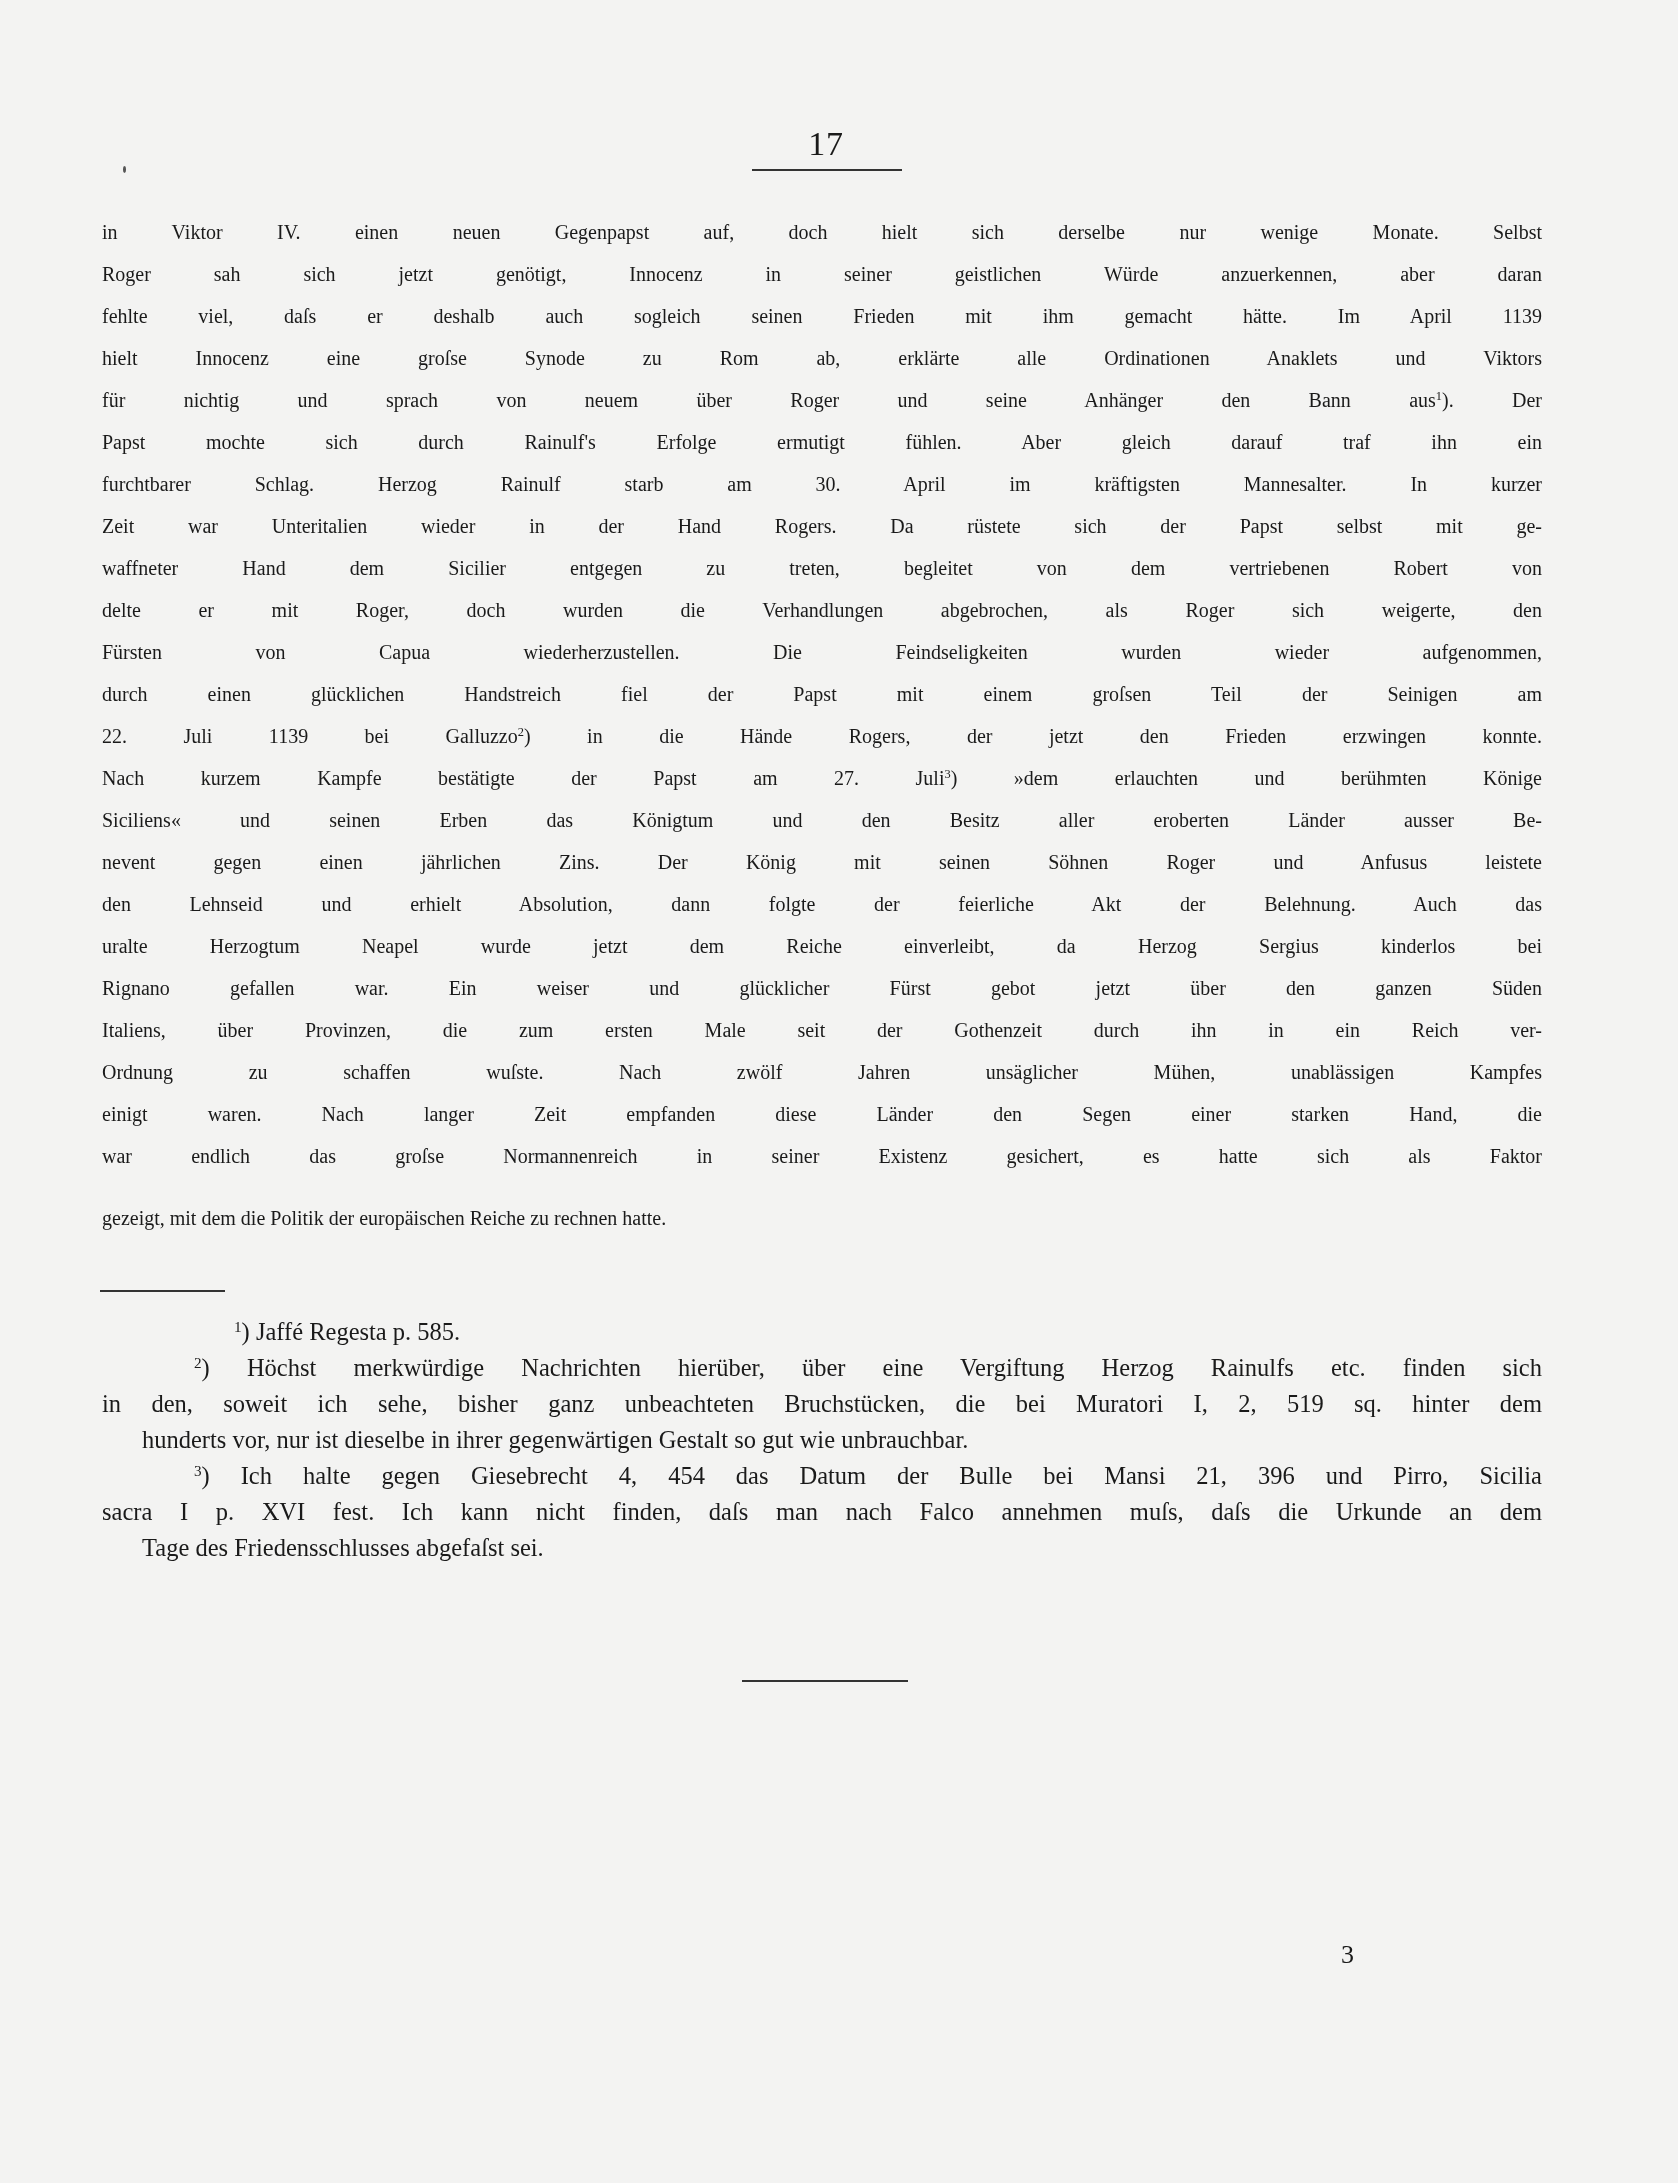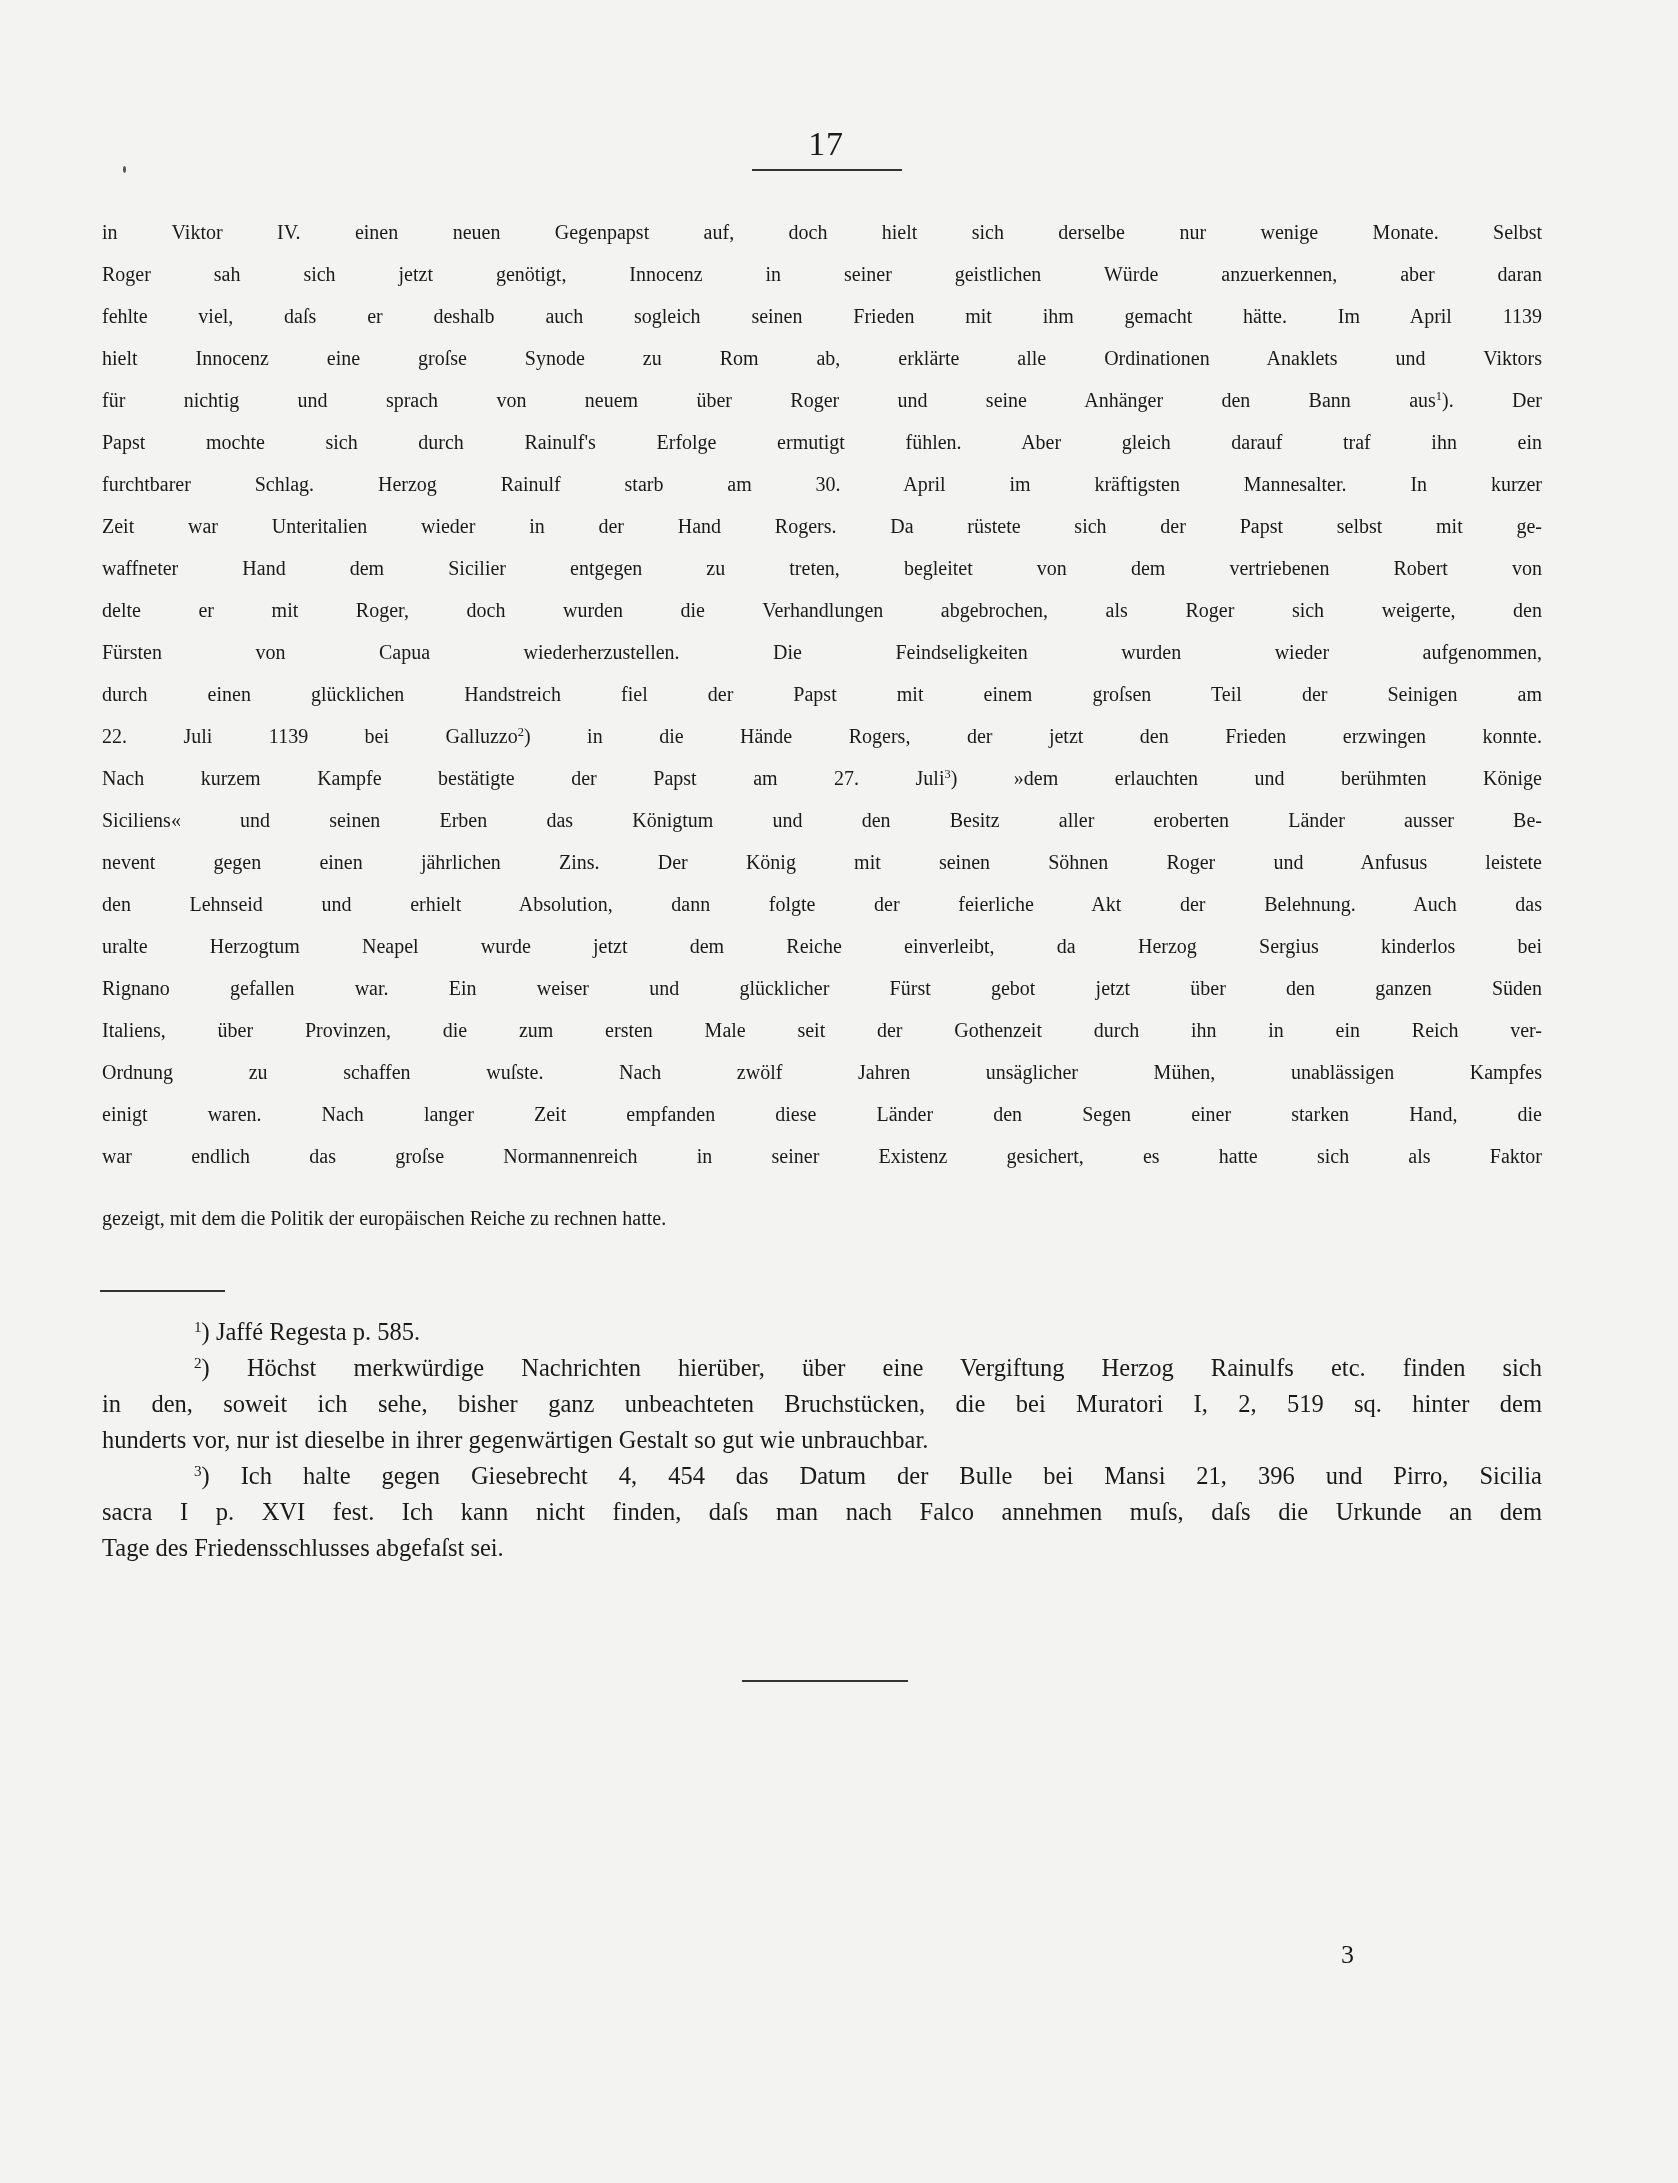--- a/index.html
+++ b/index.html
@@ -65,21 +65,21 @@
     .fn-line {
       display: block;
       height: 36px;
       line-height: 36px;
       font-size: 24.5px;
       white-space: nowrap;
       text-align: justify;
       text-align-last: justify;
     }
     .fn-line.indent { padding-left: 92px; }
-    .fn-line.last { text-align-last: left; }
+    .fn-line.last { text-align-last: left; margin-left: 40px; }
     .sup {
       font-size: 0.62em;
       vertical-align: 0.55em;
       line-height: 0;
     }
     .signature {
       position: absolute;
       left: 1341px;
       top: 1940px;
       font-size: 26px;

